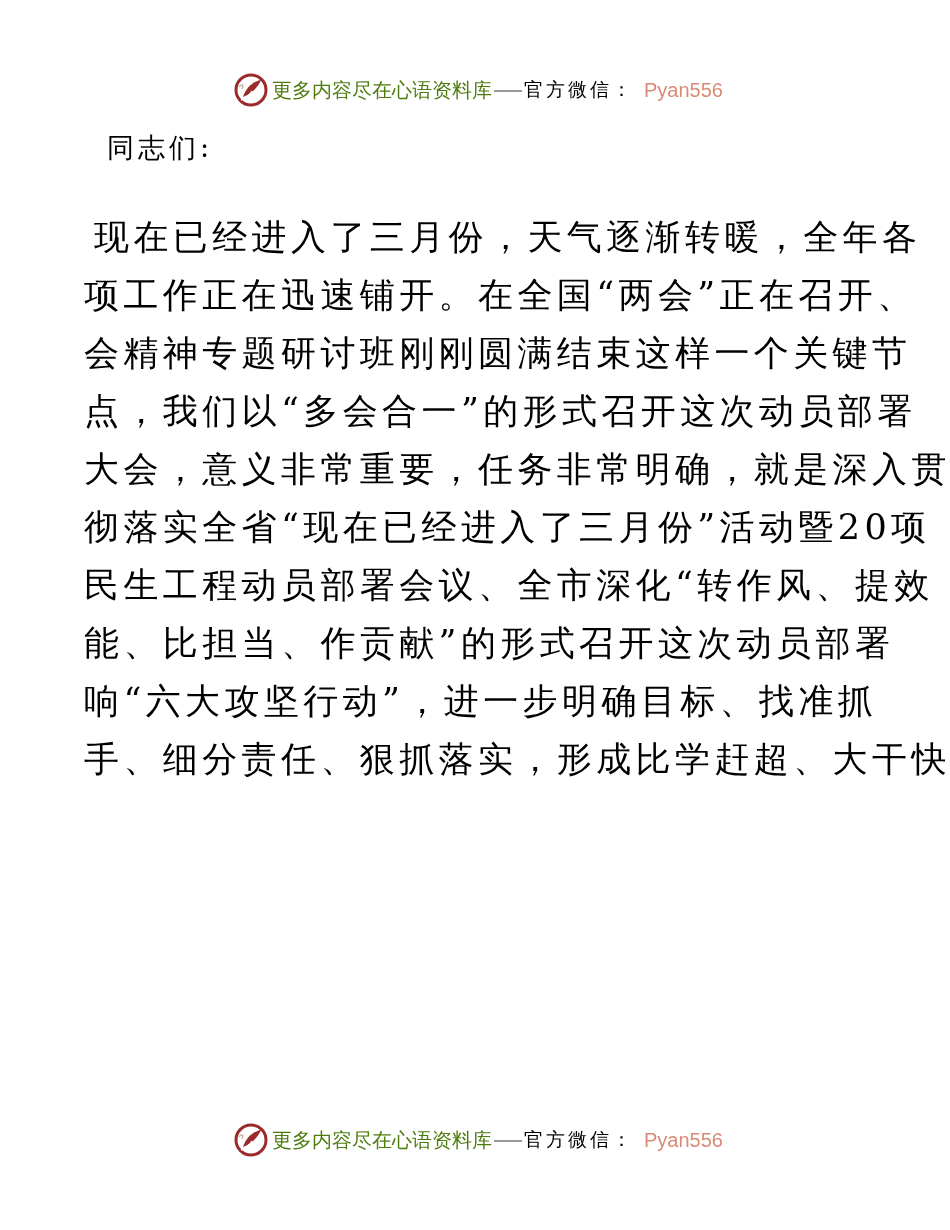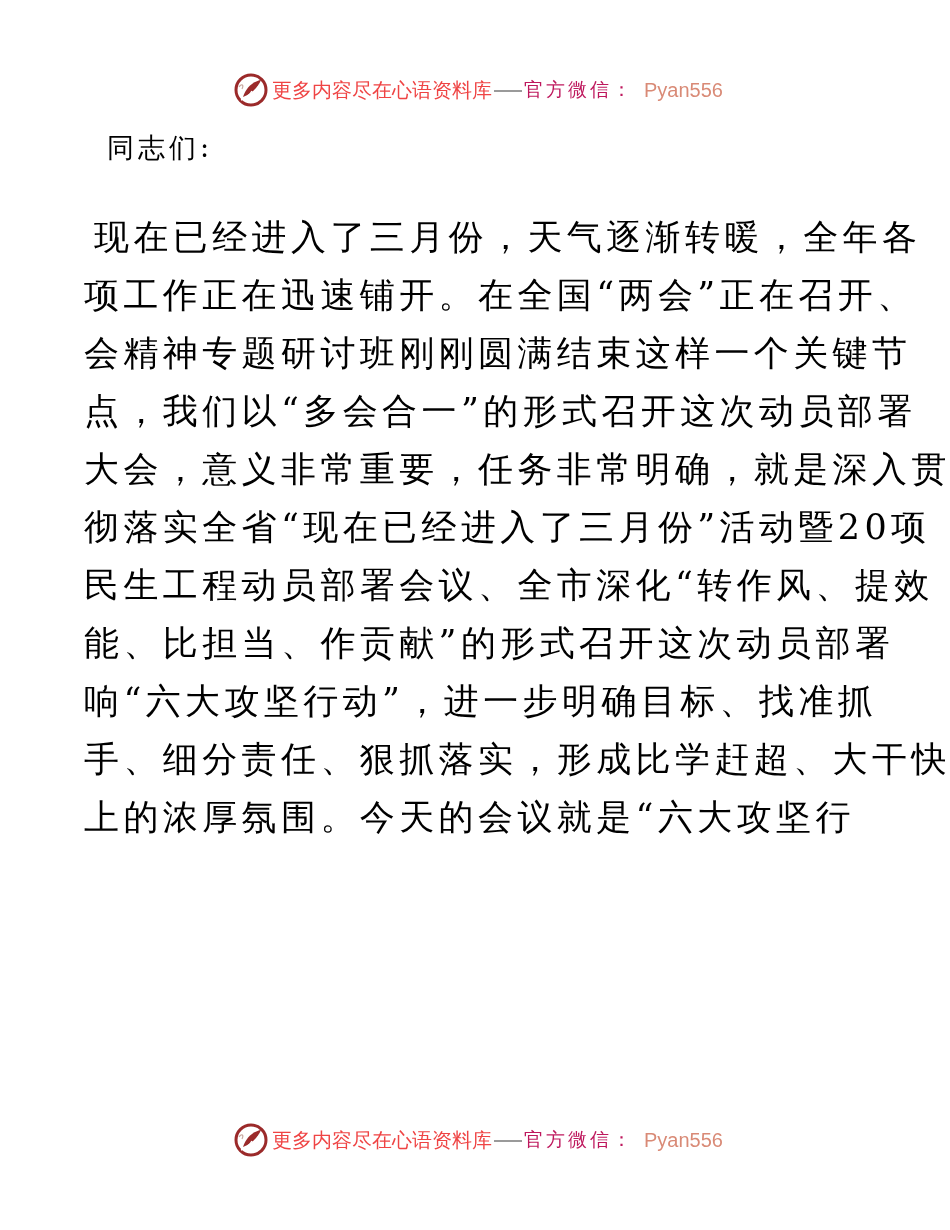--- a/index.html
+++ b/index.html
@@ -27,37 +27,37 @@
     .watermark.bottom { top: 1122px; }
     .wm-logo {
       width: 34px;
       height: 34px;
       margin-right: 4px;
       display: inline-block;
     }
     .wm-brand {
       font-family: "DejaVu Serif", "Liberation Serif", serif;
       font-size: 20px;
-      color: #ef4444;
+      color: #4d7c0f;
       letter-spacing: 0px;
       text-align: center;
     }
     .wm-dash {
       display: inline-block;
       width: 28px;
       height: 1.5px;
       background: #9a9a9a;
       margin: 0 2px;
       position: relative;
       top: 1px;
     }
     .wm-official {
       font-family: "DejaVu Sans", "Liberation Sans", sans-serif;
       font-size: 19px;
-      color: #be185d;
+      color: #000000;
       letter-spacing: 3px;
     }
     .wm-id {
       font-family: "Liberation Sans", "DejaVu Sans", sans-serif;
       font-size: 20px;
       color: #d98a76;
       margin-left: 10px;
     }
     .salutation {
       position: absolute;
@@ -108,21 +108,20 @@
   <span class="line first">现在已经进入了三月份，天气逐渐转暖，全年各</span>
   <span class="line">项工作正在迅速铺开。在全国“两会”正在召开、</span>
   <span class="line">会精神专题研讨班刚刚圆满结束这样一个关键节</span>
   <span class="line">点，我们以“多会合一”的形式召开这次动员部署</span>
   <span class="line">大会，意义非常重要，任务非常明确，就是深入贯</span>
   <span class="line">彻落实全省“现在已经进入了三月份”活动暨20项</span>
   <span class="line">民生工程动员部署会议、全市深化“转作风、提效</span>
   <span class="line">能、比担当、作贡献”的形式召开这次动员部署</span>
   <span class="line">响“六大攻坚行动”，进一步明确目标、找准抓</span>
   <span class="line">手、细分责任、狠抓落实，形成比学赶超、大干快</span>
-  <span class="line">上的浓厚氛围。今天的会议就是“六大攻坚行</span>
 </div>
 
 <div class="watermark bottom">
   <span class="wm-logo">
     <svg width="34" height="34" viewBox="0 0 34 34">
       <circle cx="17" cy="17" r="15" fill="none" stroke="#9b2a2a" stroke-width="3"></circle>
       <path d="M9 24 C12 14, 20 8, 27 7 C24 14, 18 21, 9 24 Z" fill="#9b2a2a"></path>
       <path d="M7 27 C12 25, 16 22, 18 18" fill="none" stroke="#ffffff" stroke-width="1.5"></path>
       <path d="M5 14 C8 10, 10 12, 8 16" fill="none" stroke="#c9a9a0" stroke-width="1.2"></path>
     </svg>

